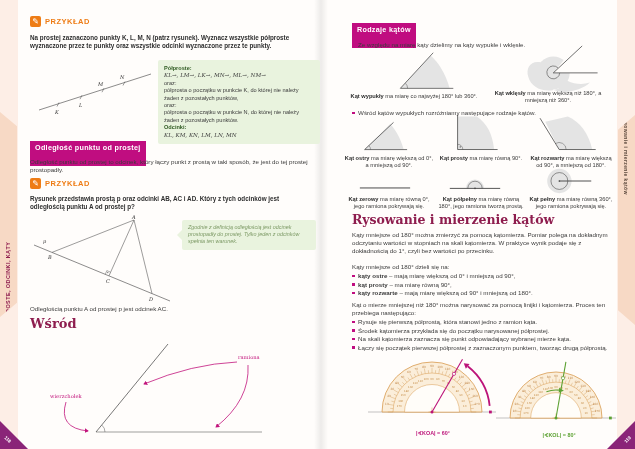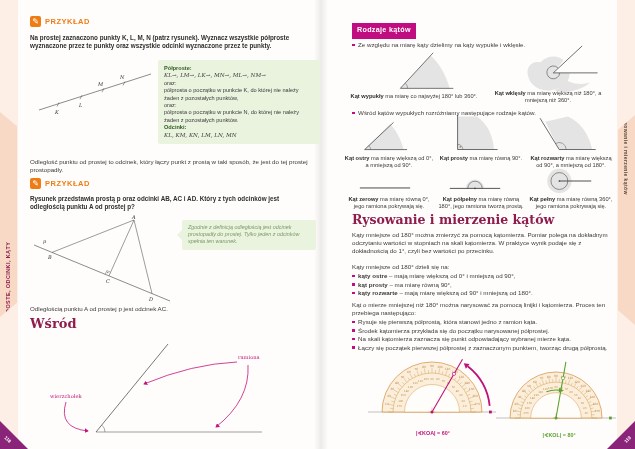--- a/index.html
+++ b/index.html
@@ -21,21 +21,21 @@
   .task{font-weight:bold;font-size:6.3px;line-height:8.4px;color:#2e2e2e;}
   .body{font-size:6.2px;line-height:8.2px;}
   .greenbox{background:#e9f3de;border-radius:2px;padding:5px 6px;font-size:5.6px;line-height:7.4px;}
   .greenbox .gb-b{font-weight:bold;color:#2f5b22;}
   .greenbox .gb-i{font-style:italic;font-family:"DejaVu Serif",serif;}
   .callout{background:#e9f3de;border-radius:2px;padding:4px 6px;font-size:5.4px;line-height:7.2px;
            font-style:italic;color:#7d9a66;}
   .callout:before{content:"";position:absolute;left:-5px;top:10px;border:5px solid transparent;
            border-right-color:#e9f3de;border-left:none;}
   .bar-heading{display:inline-block;background:#c00d80;color:#fff;font-weight:bold;
-           font-size:7.2px;padding:2px 5px 5px;letter-spacing:.3px;}
+           font-size:7.2px;padding:2px 5px 14px;letter-spacing:.3px;}
   .big-heading{font-family:"DejaVu Serif",serif;font-weight:bold;color:#8e1d4e;}
   .bullet{display:flex;font-size:6.2px;line-height:8.2px;}
   .sq{flex:0 0 auto;width:2.6px;height:2.6px;background:#c00d80;margin:2.6px 3.5px 0 0;}
   .cap{font-size:5.7px;line-height:7.4px;text-align:center;}
   .cap b{color:#2e2e2e;}
   .prot-cap{font-size:5.4px;font-weight:bold;text-align:center;}
   .corner{width:0;height:0;}
   .pagenum{color:#fff;font-size:4.6px;font-weight:bold;}
   svg text{font-family:"DejaVu Serif",serif;}
 </style>
@@ -76,20 +76,21 @@
     <div class="gb-b">Półproste:</div>
     <div class="gb-i">KL→, LM→, LK→, MN→, ML→, NM→</div>
     <div>oraz:</div>
     <div>półprosta o początku w punkcie K, do której nie należy żaden z pozostałych punktów,</div>
     <div>oraz:</div>
     <div>półprosta o początku w punkcie N, do której nie należy żaden z pozostałych punktów.</div>
     <div class="gb-b">Odcinki:</div>
     <div class="gb-i">KL, KM, KN, LM, LN, MN</div>
   </div>
 
+  <div class="abs bar-heading" style="left:30px;top:141px;">Odległość punktu od prostej</div>
   <div class="abs body" style="left:30px;top:158px;width:282px;">Odległość punktu od prostej to odcinek, który łączy punkt z prostą w taki sposób, że jest do tej prostej prostopadły.</div>
 
   <div class="abs exrow" style="left:30px;top:178px;">
     <div class="exicon">✎</div>
     <div class="exlabel">PRZYKŁAD</div>
   </div>
   <div class="abs task" style="left:30px;top:195px;width:282px;">Rysunek przedstawia prostą p oraz odcinki AB, AC i AD. Który z tych odcinków jest odległością punktu A od prostej p?</div>
 
   <svg class="abs" style="left:32px;top:214px;" width="140" height="92" viewBox="0 0 140 92">
     <line x1="2" y1="31" x2="138" y2="87" stroke="#5a5a5a" stroke-width="0.7"></line>

